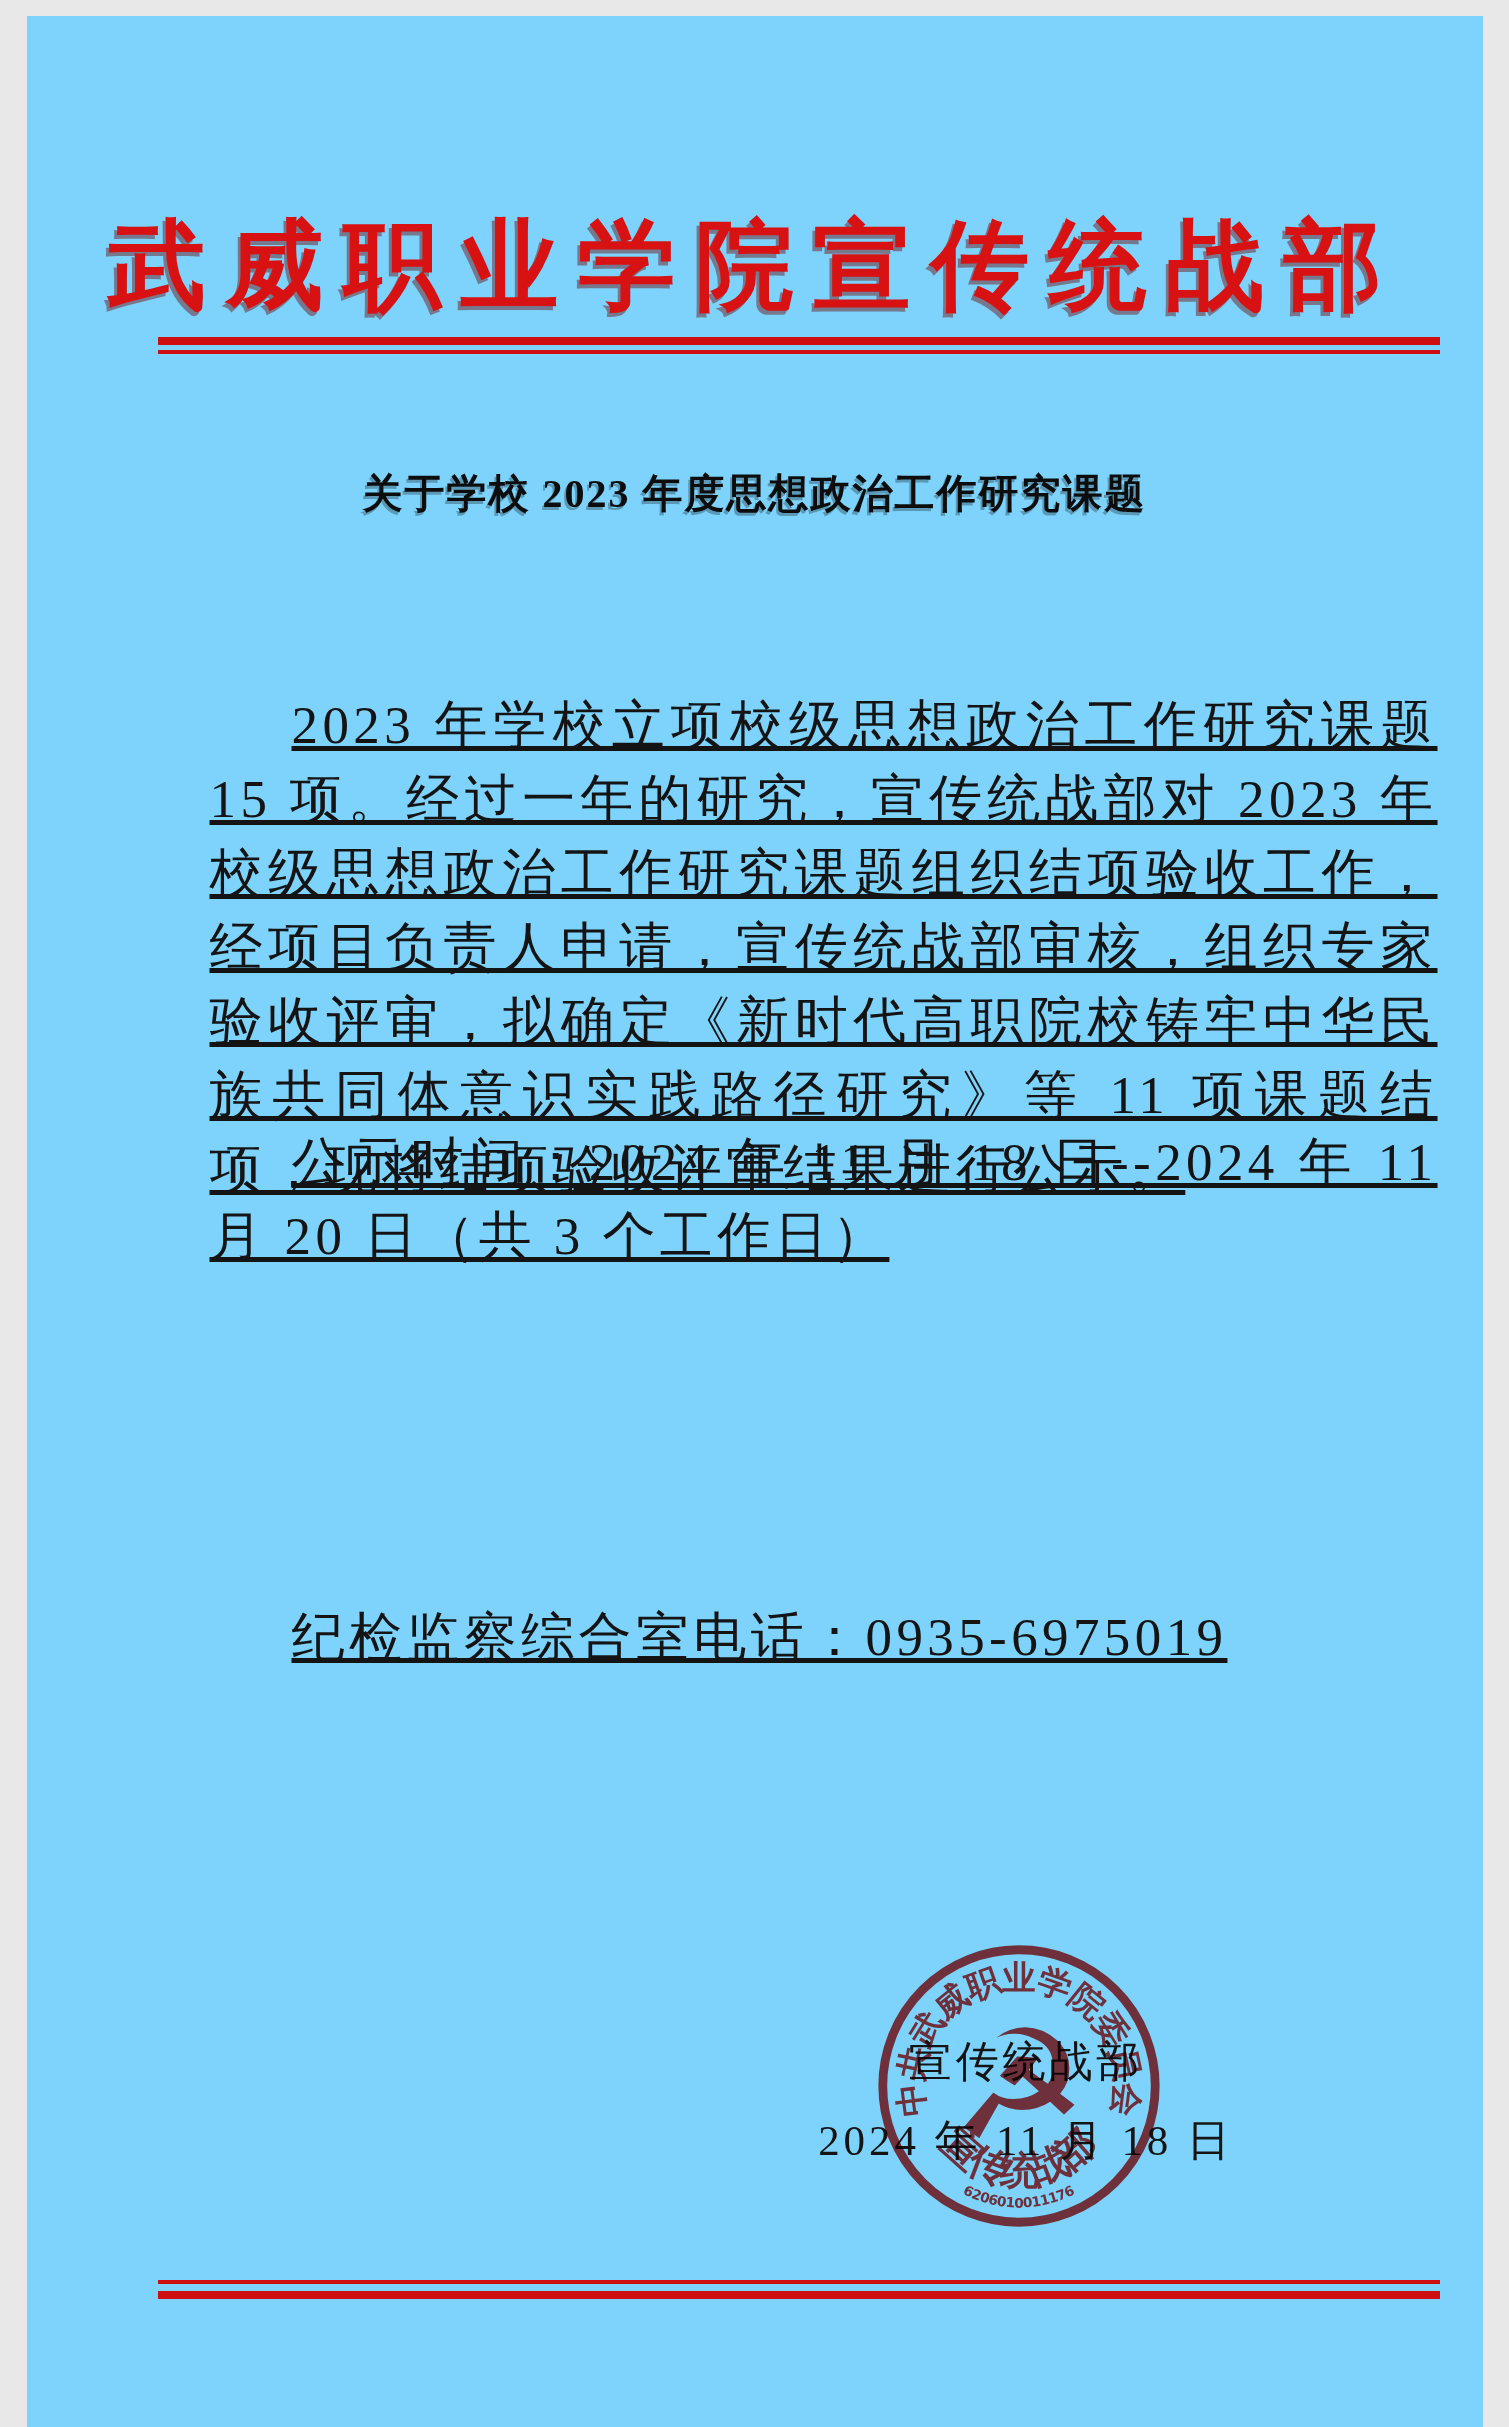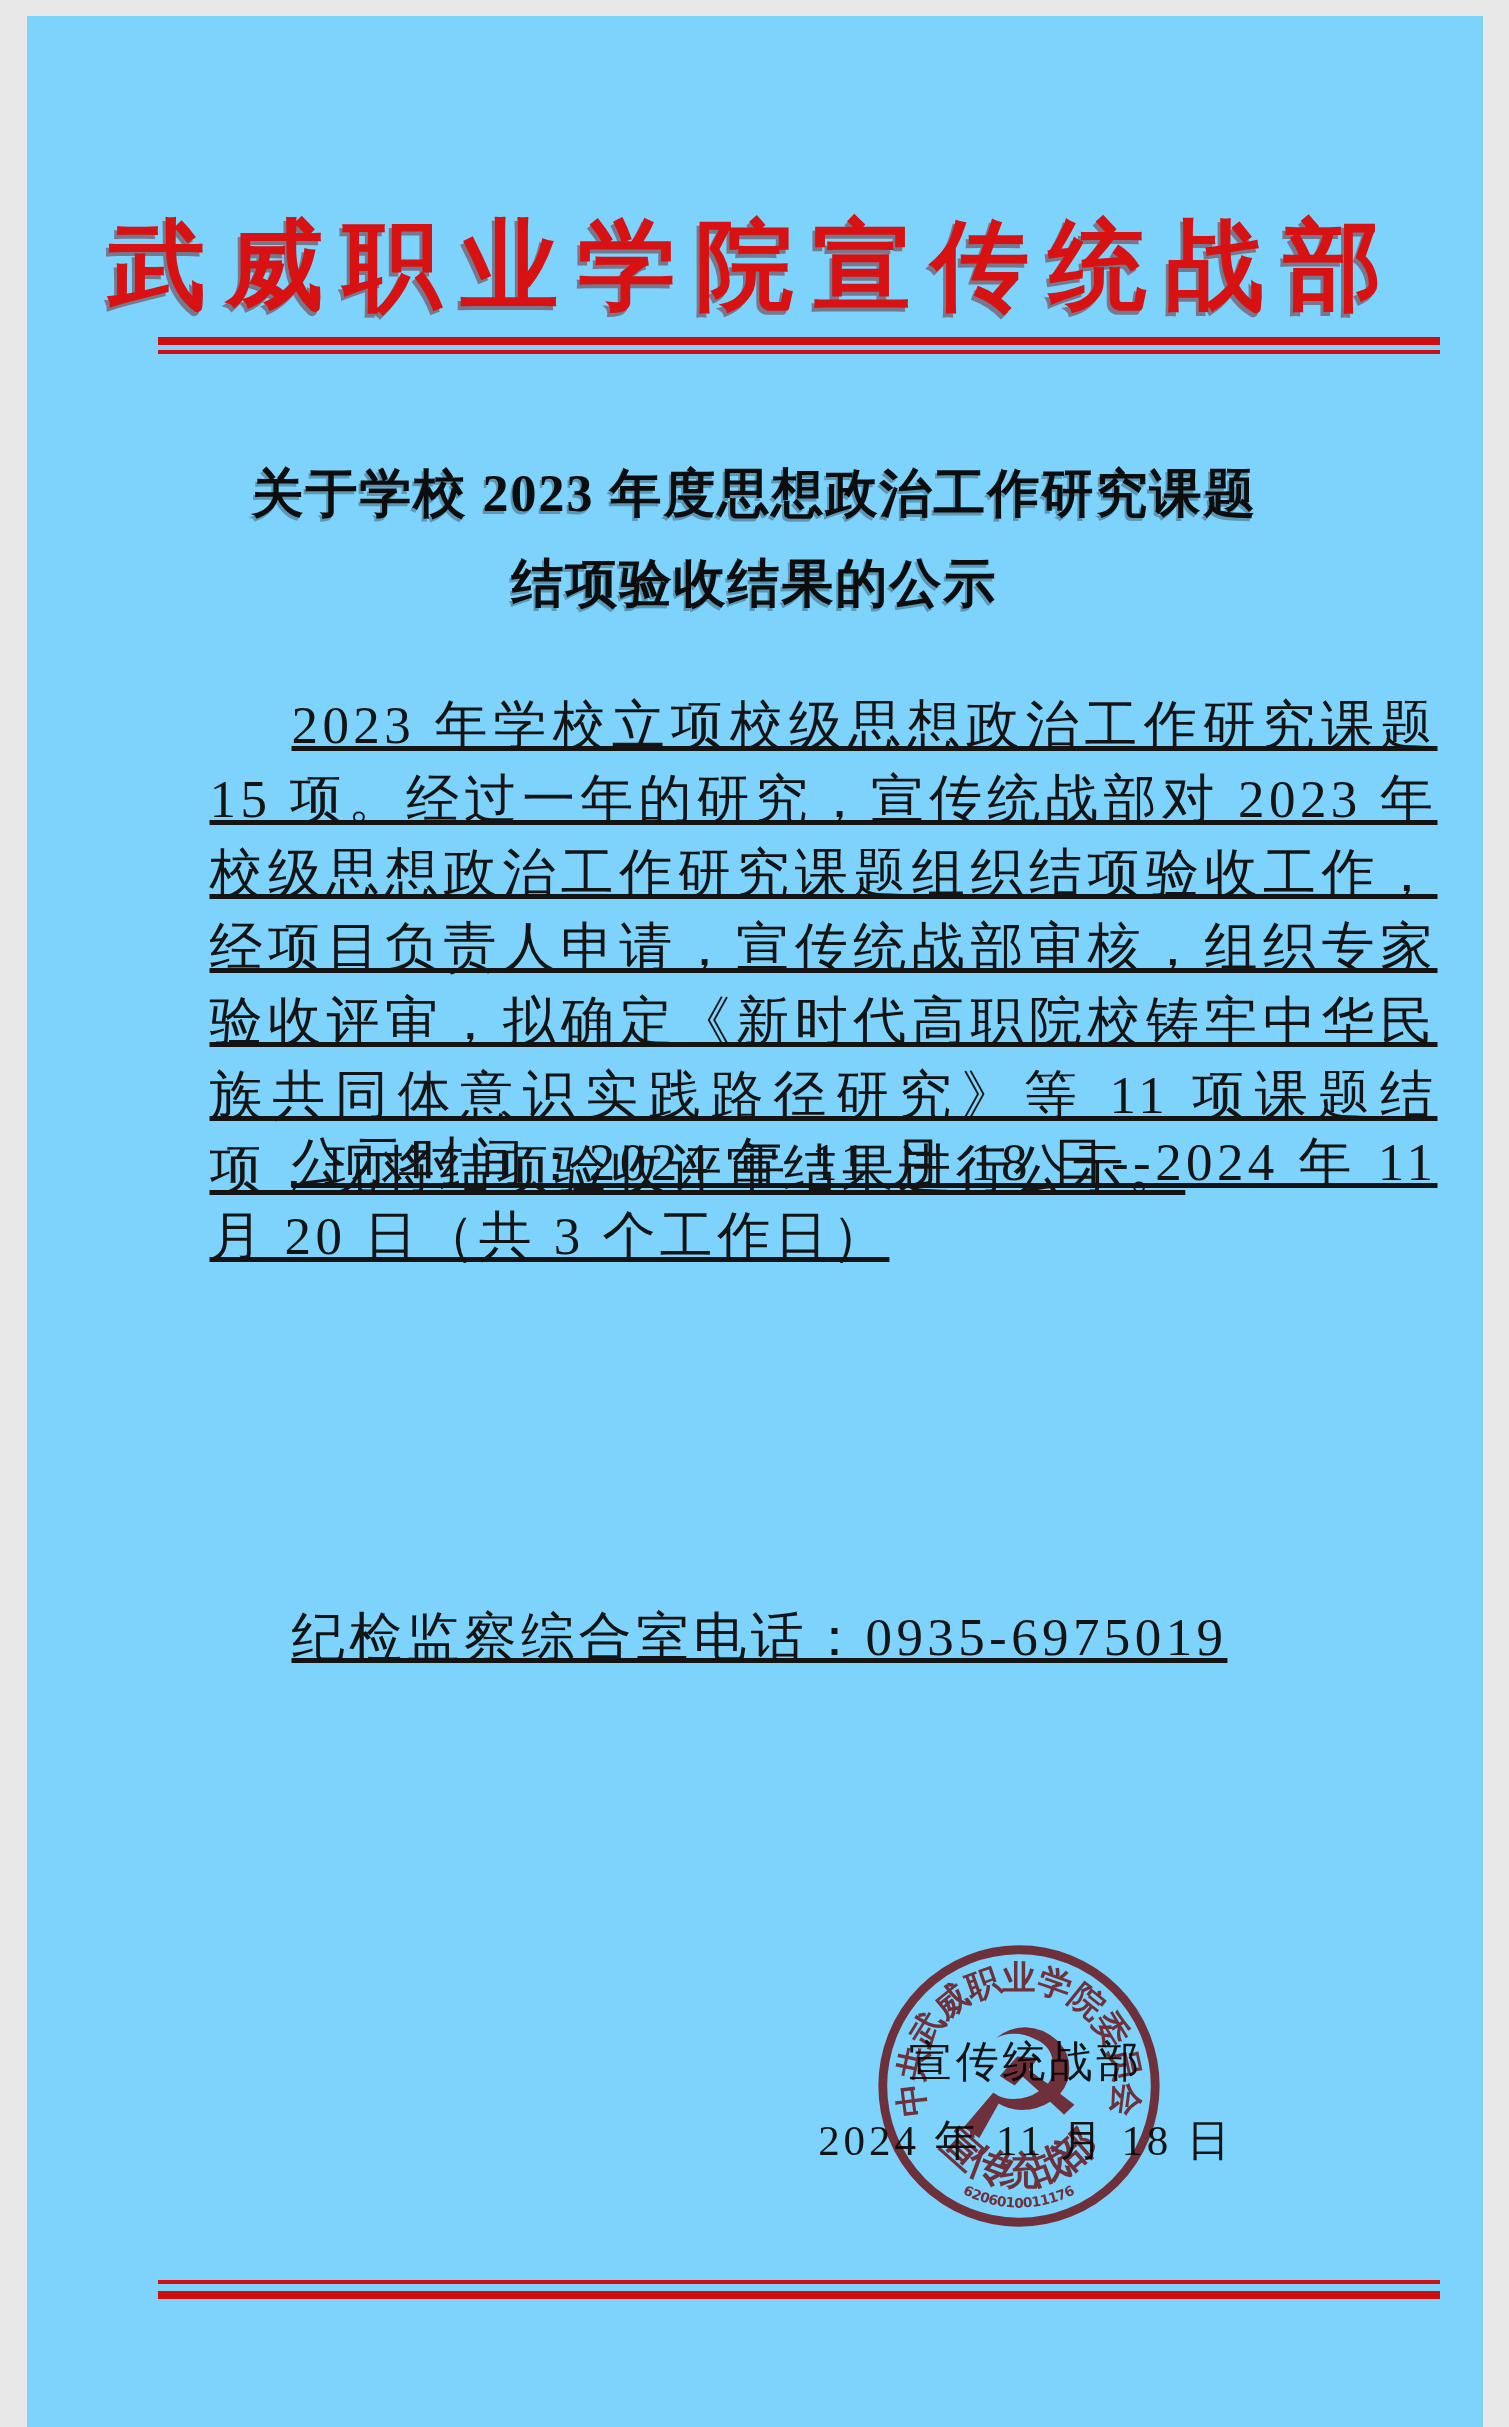--- a/index.html
+++ b/index.html
@@ -25,21 +25,21 @@
   }
   .rule{position:absolute;left:131px;width:1282px;background:#cf0f0f;}
   .rule-head-thick{top:321px;height:7.8px;}
   .rule-head-thin{top:334px;height:3.9px;}
   .rule-foot-thin{top:2264px;height:3.9px;}
   .rule-foot-thick{top:2275px;height:7.8px;}
   
   .doc-title{
     position:absolute;top:433px;left:0;width:100%;
     text-align:center;
-    font-size:52px;line-height:90px;
+    font-size:40px;line-height:90px;
     font-weight:bold;
     letter-spacing:2px;
     color:#0d0d0d;
     text-shadow:-2px 2.9px 0 rgba(0,0,0,0.28);
   }
   
   .para{
     position:absolute;left:183px;width:1228px;
     font-size:53px;line-height:74px;
     letter-spacing:4.4px;
@@ -77,21 +77,20 @@
 <body>
 
 <div class="page">
 
   <div class="masthead">武威职业学院宣传统战部</div>
   <div class="rule rule-head-thick"></div>
   <div class="rule rule-head-thin"></div>
 
   <div class="doc-title">
     <div>关于学校 2023 年度思想政治工作研究课题</div>
-    <div>结项验收结果的公示</div>
   </div>
 
   <div class="para indent p1">2023 年学校立项校级思想政治工作研究课题 15 项。经过一年的研究，宣传统战部对 2023 年校级思想政治工作研究课题组织结项验收工作，经项目负责人申请，宣传统战部审核，组织专家验收评审，拟确定《新时代高职院校铸牢中华民族共同体意识实践路径研究》等 11 项课题结项，现将结项验收评审结果进行公示。</div>
   <div class="para indent p2">公示时间：2024 年 11 月 18 日--2024 年 11 月 20 日（共 3 个工作日）</div>
   <div class="para indent p4">纪检监察综合室电话：0935-6975019</div>
 
   <div class="sig sig-dept">宣传统战部</div>
   <div class="sig sig-date">2024 年 11 月 18 日</div>
 
   <div class="seal">

